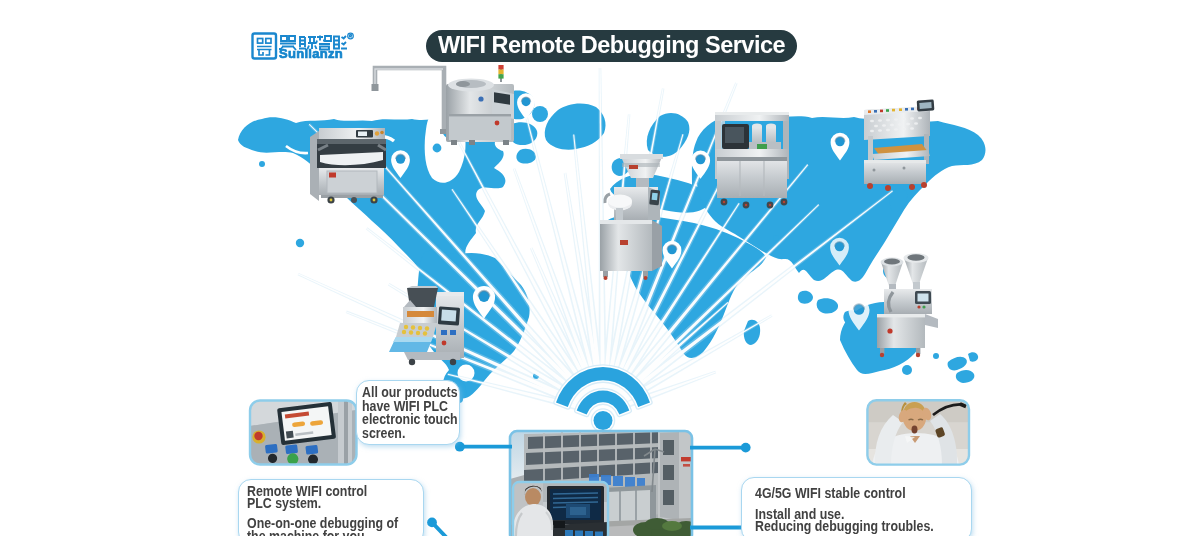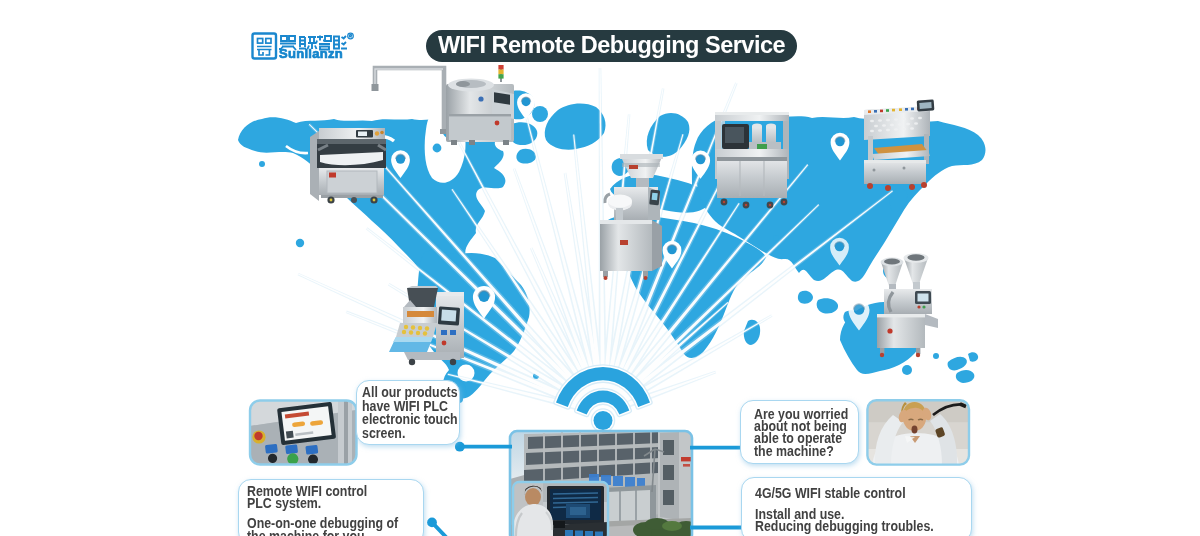--- a/index.html
+++ b/index.html
@@ -669,28 +669,20 @@
   </div>
 </div>
 <div class="cbox" id="b2" style="left:238px;top:455px;width:184px;height:63.5px;">
   <div class="tx" style="left:8px;top:4.6px;line-height:12.5px;">
     <div class="ln">Remote WIFI control</div>
     <div class="ln">PLC system.</div>
     <div class="ln" style="margin-top:7.6px;">One-on-one debugging of</div>
     <div class="ln">the machine for you.</div>
   </div>
 </div>
-<div class="cbox" id="b3" style="left:739.9px;top:375.5px;width:117px;height:62.5px;">
-  <div class="tx" style="left:13px;top:7.2px;line-height:12.3px;">
-    <div class="ln">Are you worried</div>
-    <div class="ln">about not being</div>
-    <div class="ln">able to operate</div>
-    <div class="ln">the machine?</div>
-  </div>
-</div>
 <div class="cbox" id="b4" style="left:741px;top:453px;width:228.5px;height:62.5px;">
   <div class="tx" style="left:13px;top:8.6px;line-height:12.2px;">
     <div class="ln">4G/5G WIFI stable control</div>
     <div class="ln" style="margin-top:8.8px;">Install and use.</div>
     <div class="ln">Reducing debugging troubles.</div>
   </div>
 </div>
 </div>
 
 </body></html>

